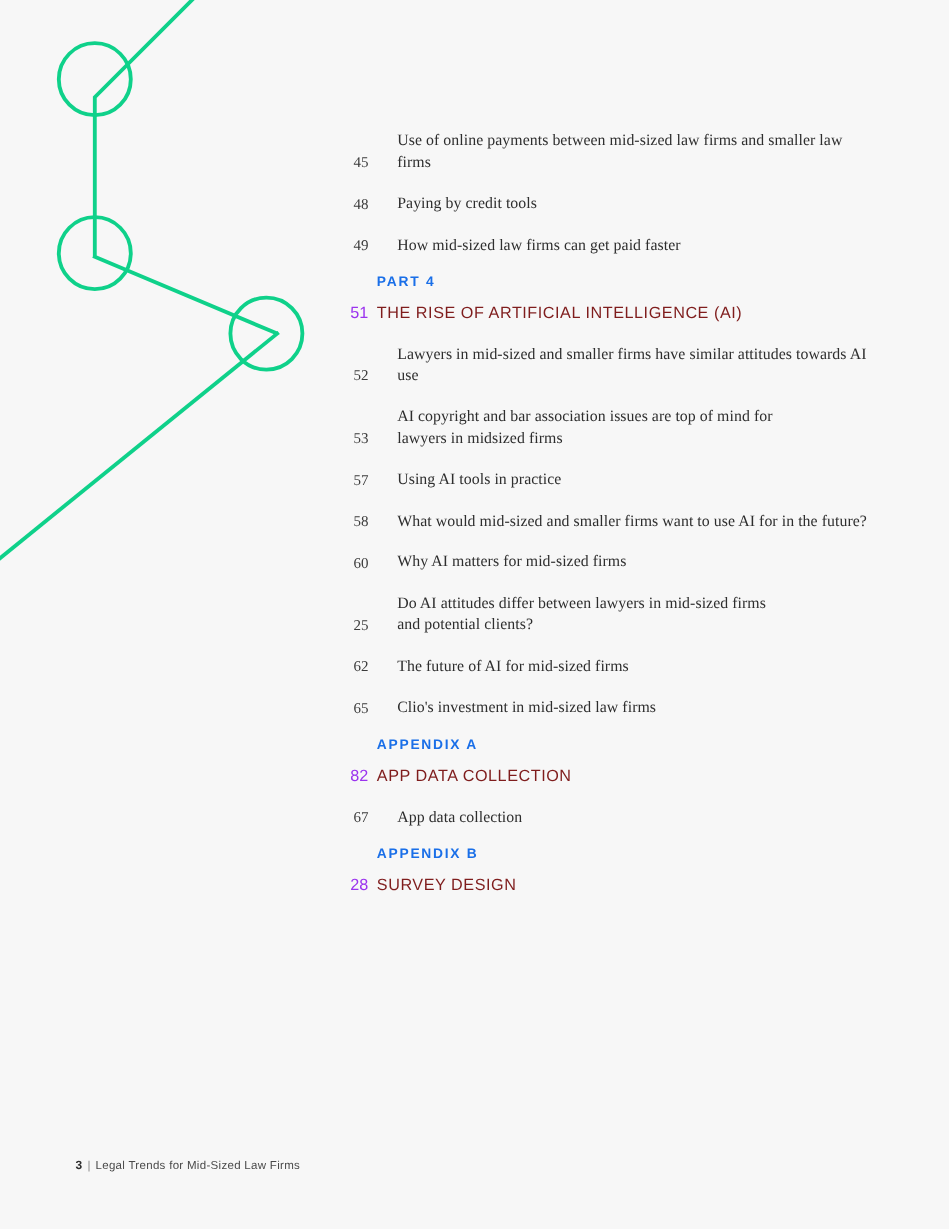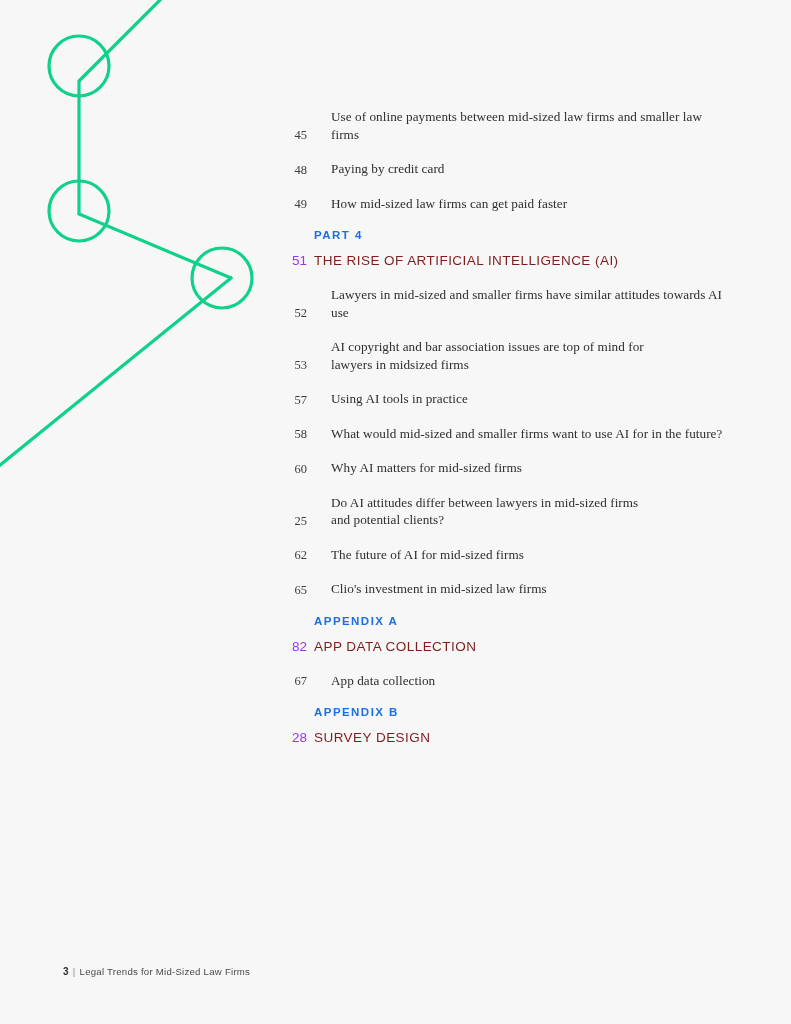--- a/index.html
+++ b/index.html
@@ -130,21 +130,21 @@
 </svg>
 
 <div id="toc">
 
   <div class="toc-row">
     <div class="toc-num">45</div>
     <div class="toc-text">Use of online payments between mid-sized law firms and smaller law firms</div>
   </div>
   <div class="toc-row">
     <div class="toc-num">48</div>
-    <div class="toc-text">Paying by credit card</div>
+    <div class="toc-text">Paying by credit tools</div>
   </div>
   <div class="toc-row">
     <div class="toc-num">49</div>
     <div class="toc-text">How mid-sized law firms can get paid faster</div>
   </div>
 
   <div class="section-label">PART 4</div>
   <div class="section-head">
     <div class="toc-num">51</div>
     <div class="section-title">THE RISE OF ARTIFICIAL INTELLIGENCE (AI)</div>

